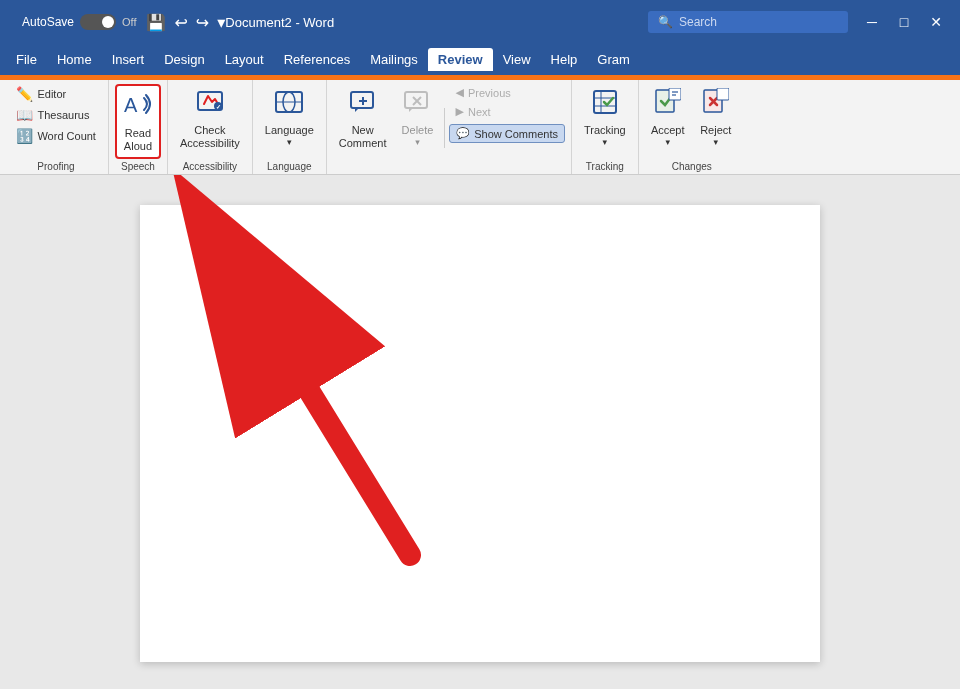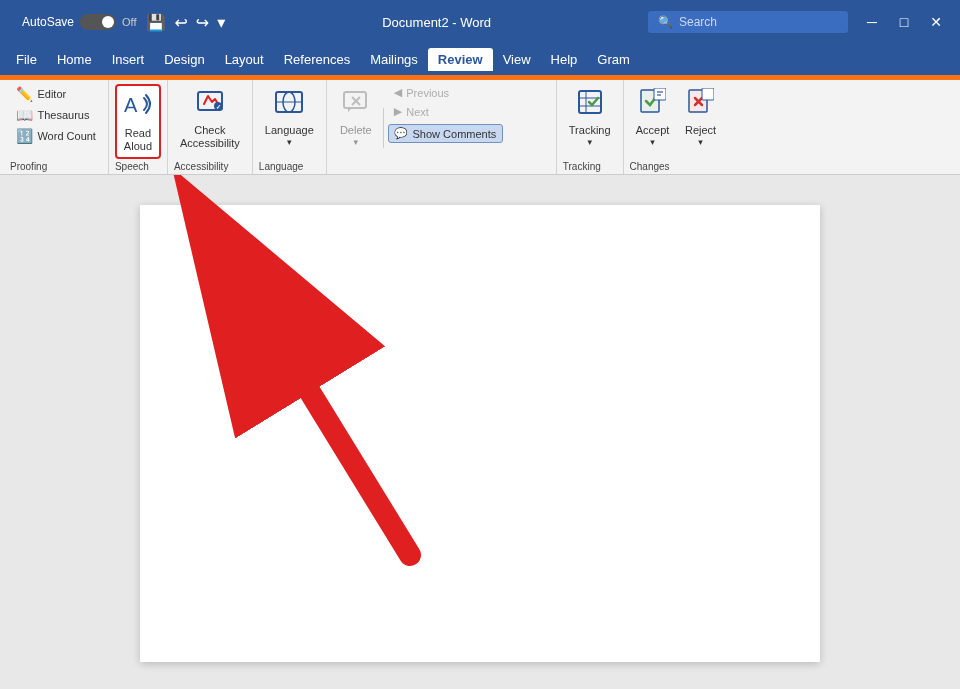--- a/index.html
+++ b/index.html
@@ -36,21 +36,20 @@
       width: 12px; height: 12px;
       background: white;
       border-radius: 50%;
       margin-left: auto;
     }
     .toggle-off-label { color: #ccc; font-size: 11px; }
     .title-icons { display: flex; align-items: center; gap: 8px; margin-left: 10px; }
     .title-icon { color: white; font-size: 16px; cursor: pointer; }
     .title-center {
       flex: 1;
-      text-align: center;
       font-size: 13px;
       color: white;
     }
     .search-bar {
       background: #3a6cbf;
       border-radius: 3px;
       padding: 4px 10px;
       display: flex;
       align-items: center;
       gap: 6px;
@@ -104,21 +103,21 @@
     .ribbon-group:last-child { border-right: none; }
     .ribbon-items {
       display: flex;
       align-items: flex-start;
       gap: 2px;
       flex: 1;
     }
     .ribbon-group-label {
       font-size: 10px;
       color: #444;
-      text-align: left;
+      text-align: center;
       margin-top: auto;
       padding-top: 2px;
     }
     .ribbon-btn {
       display: flex;
       flex-direction: column;
       align-items: center;
       justify-content: flex-start;
       padding: 4px 6px;
       cursor: pointer;
@@ -310,20 +309,31 @@
         <span class="btn-label">Language</span>
         <span style="font-size:9px;">▾</span>
       </button>
     </div>
     <div class="ribbon-group-label">Language</div>
   </div>
 
   <div class="ribbon-group" style="min-width: 230px;">
     <div class="ribbon-items">
 
+      <button class="ribbon-btn">
+        <span class="icon">
+          <svg width="28" height="28" viewBox="0 0 28 28">
+            <rect x="2" y="4" width="22" height="16" rx="2" fill="none" stroke="#2b579a" stroke-width="2"></rect>
+            <path d="M6 24 L10 20 L6 20 Z" fill="#2b579a"></path>
+            <line x1="14" y1="9" x2="14" y2="17" stroke="#2b579a" stroke-width="2"></line>
+            <line x1="10" y1="13" x2="18" y2="13" stroke="#2b579a" stroke-width="2"></line>
+          </svg>
+        </span>
+        <span class="btn-label">New<br>Comment</span>
+      </button>
 
       <button class="ribbon-btn" style="opacity:0.5;">
         <span class="icon">
           <svg width="28" height="28" viewBox="0 0 28 28">
             <rect x="2" y="4" width="22" height="16" rx="2" fill="none" stroke="#888" stroke-width="2"></rect>
             <path d="M6 24 L10 20 L6 20 Z" fill="#888"></path>
             <line x1="10" y1="9" x2="18" y2="17" stroke="#888" stroke-width="2"></line>
             <line x1="18" y1="9" x2="10" y2="17" stroke="#888" stroke-width="2"></line>
           </svg>
         </span>

